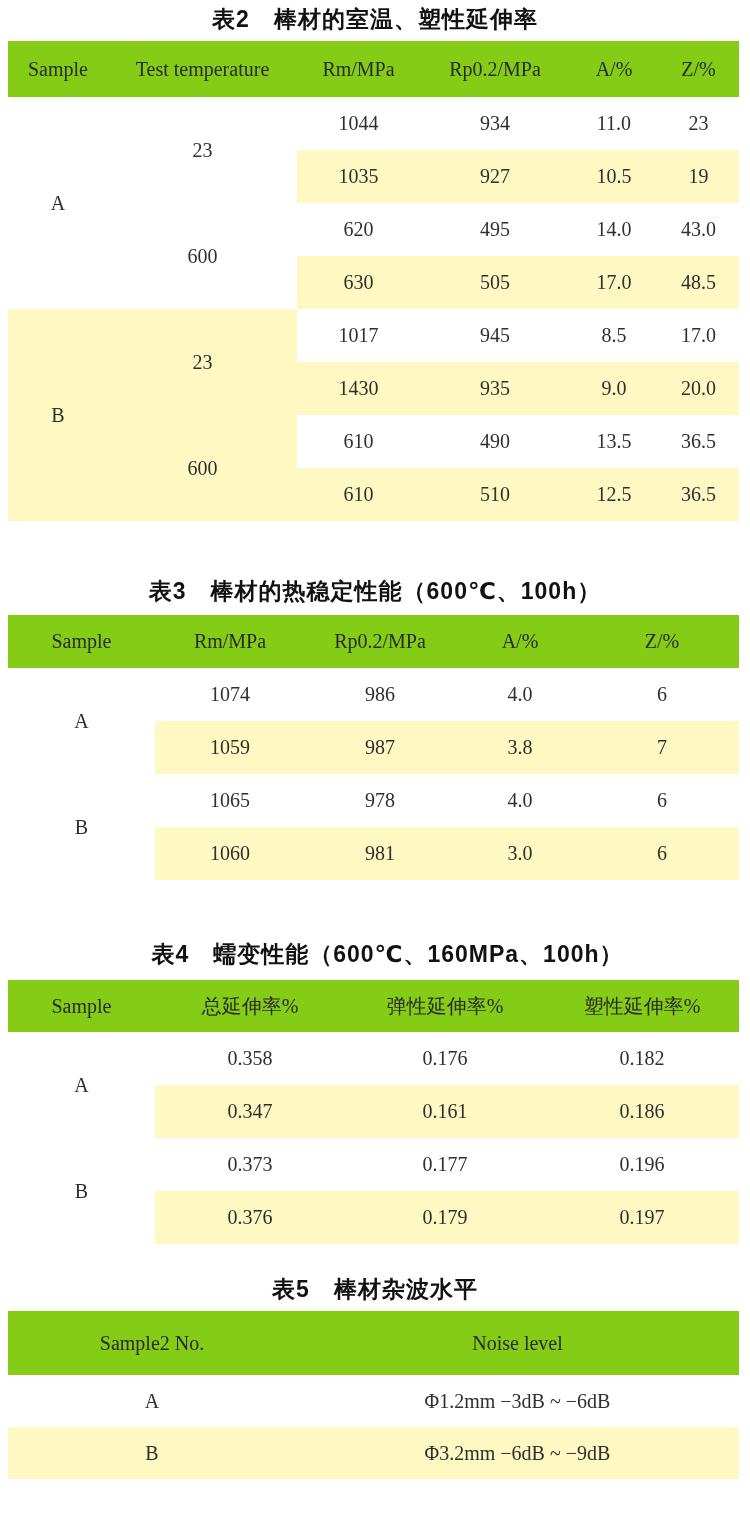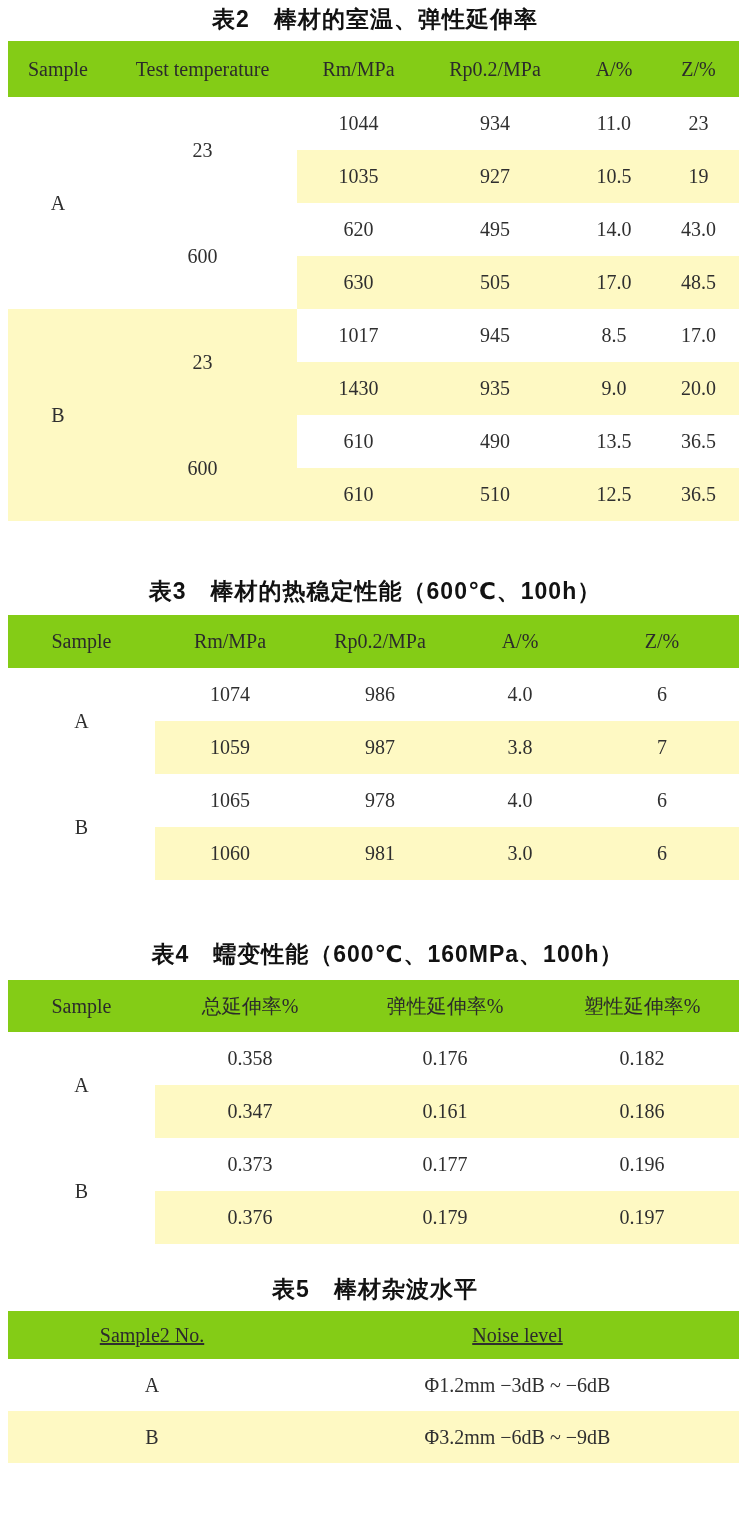--- a/index.html
+++ b/index.html
@@ -46,29 +46,29 @@
     white-space:nowrap;
   }
   thead th { background:#84cc16; color:#2b2b2b; }
 
   #table2 thead tr { height:56px; }
   #table2 tbody tr { height:53px; }
   #table3 thead tr { height:53px; }
   #table3 tbody tr { height:53px; }
   #table4 thead tr { height:52px; }
   #table4 tbody tr { height:53px; }
-  #table5 thead tr { height:48px;text-decoration:underline; }
+  #table5 thead tr { height:64px; }
   #table5 tbody tr { height:52px; }
 
   .shade { background:#fef9c3; }
 </style>
 </head>
 <body>
 
-<div class="tbl-title" id="t2-title">表2　棒材的室温、弹性延伸率</div>
+<div class="tbl-title" id="t2-title">表2　棒材的室温、塑性延伸率</div>
 
 <table id="table2">
   <colgroup>
     <col style="width:100px">
       <col style="width:189px">
       <col style="width:123px">
     <col style="width:150px">
       <col style="width:88px">
       <col style="width:81px">
   </colgroup>

